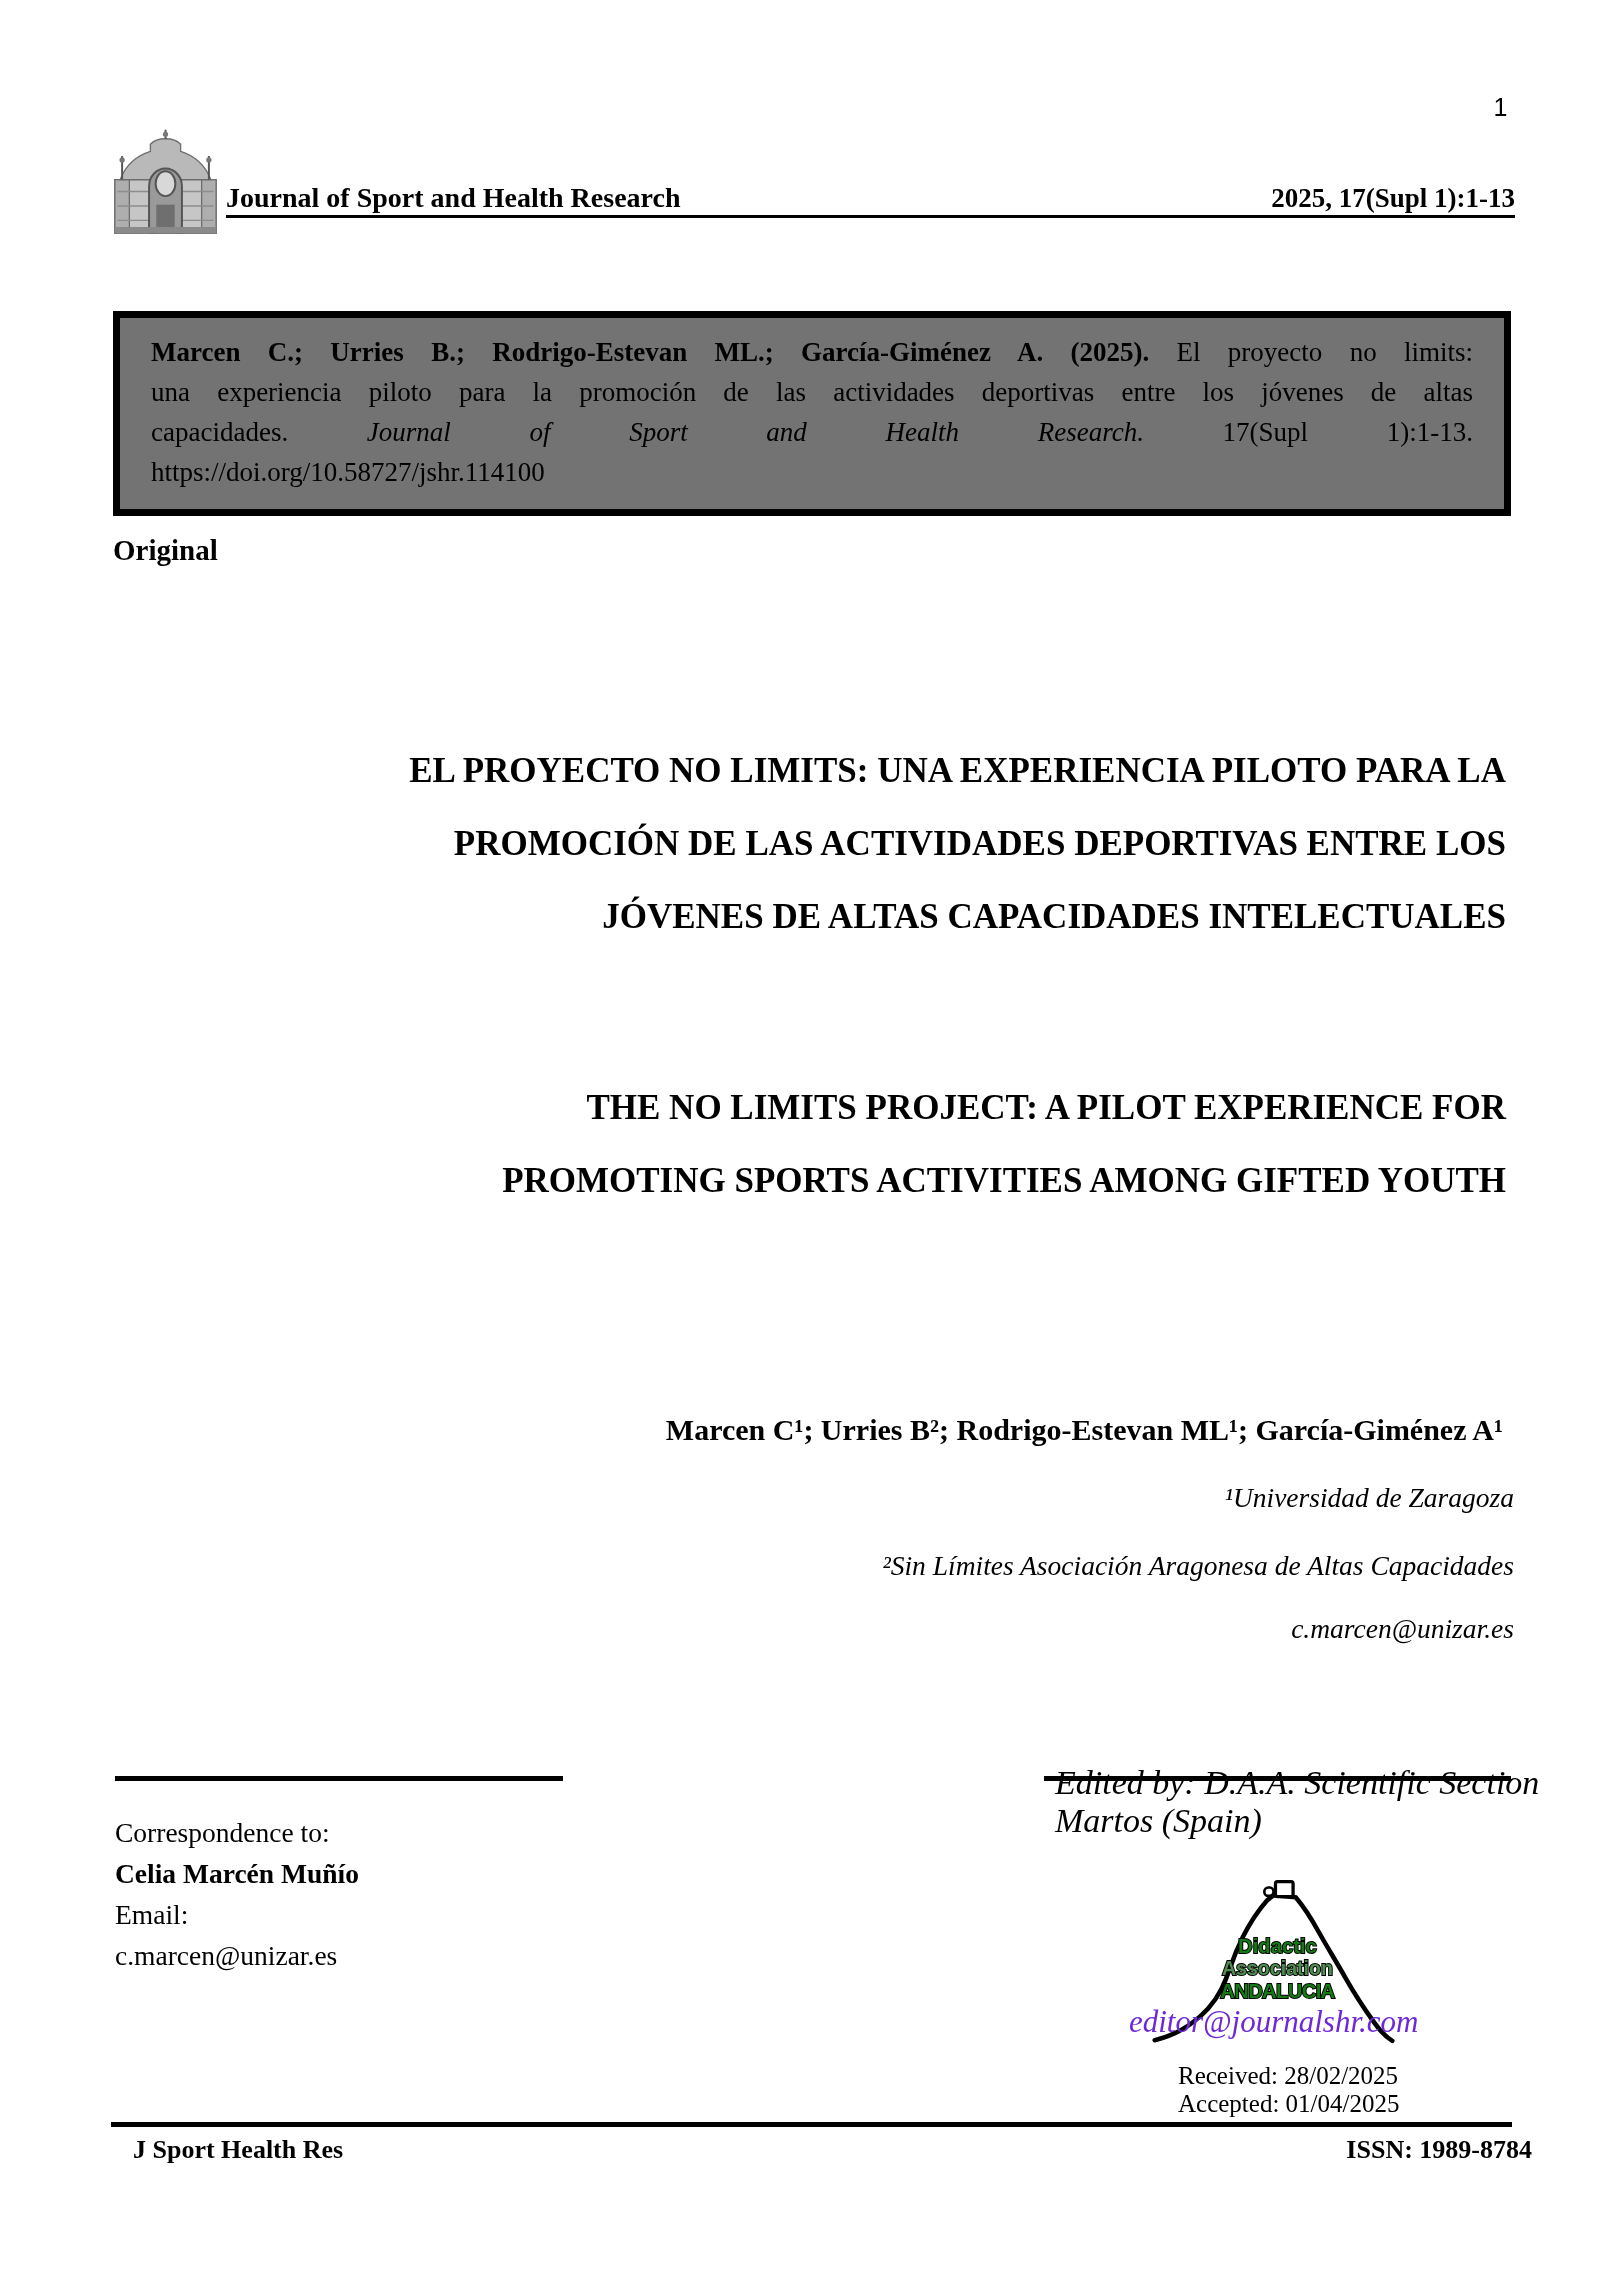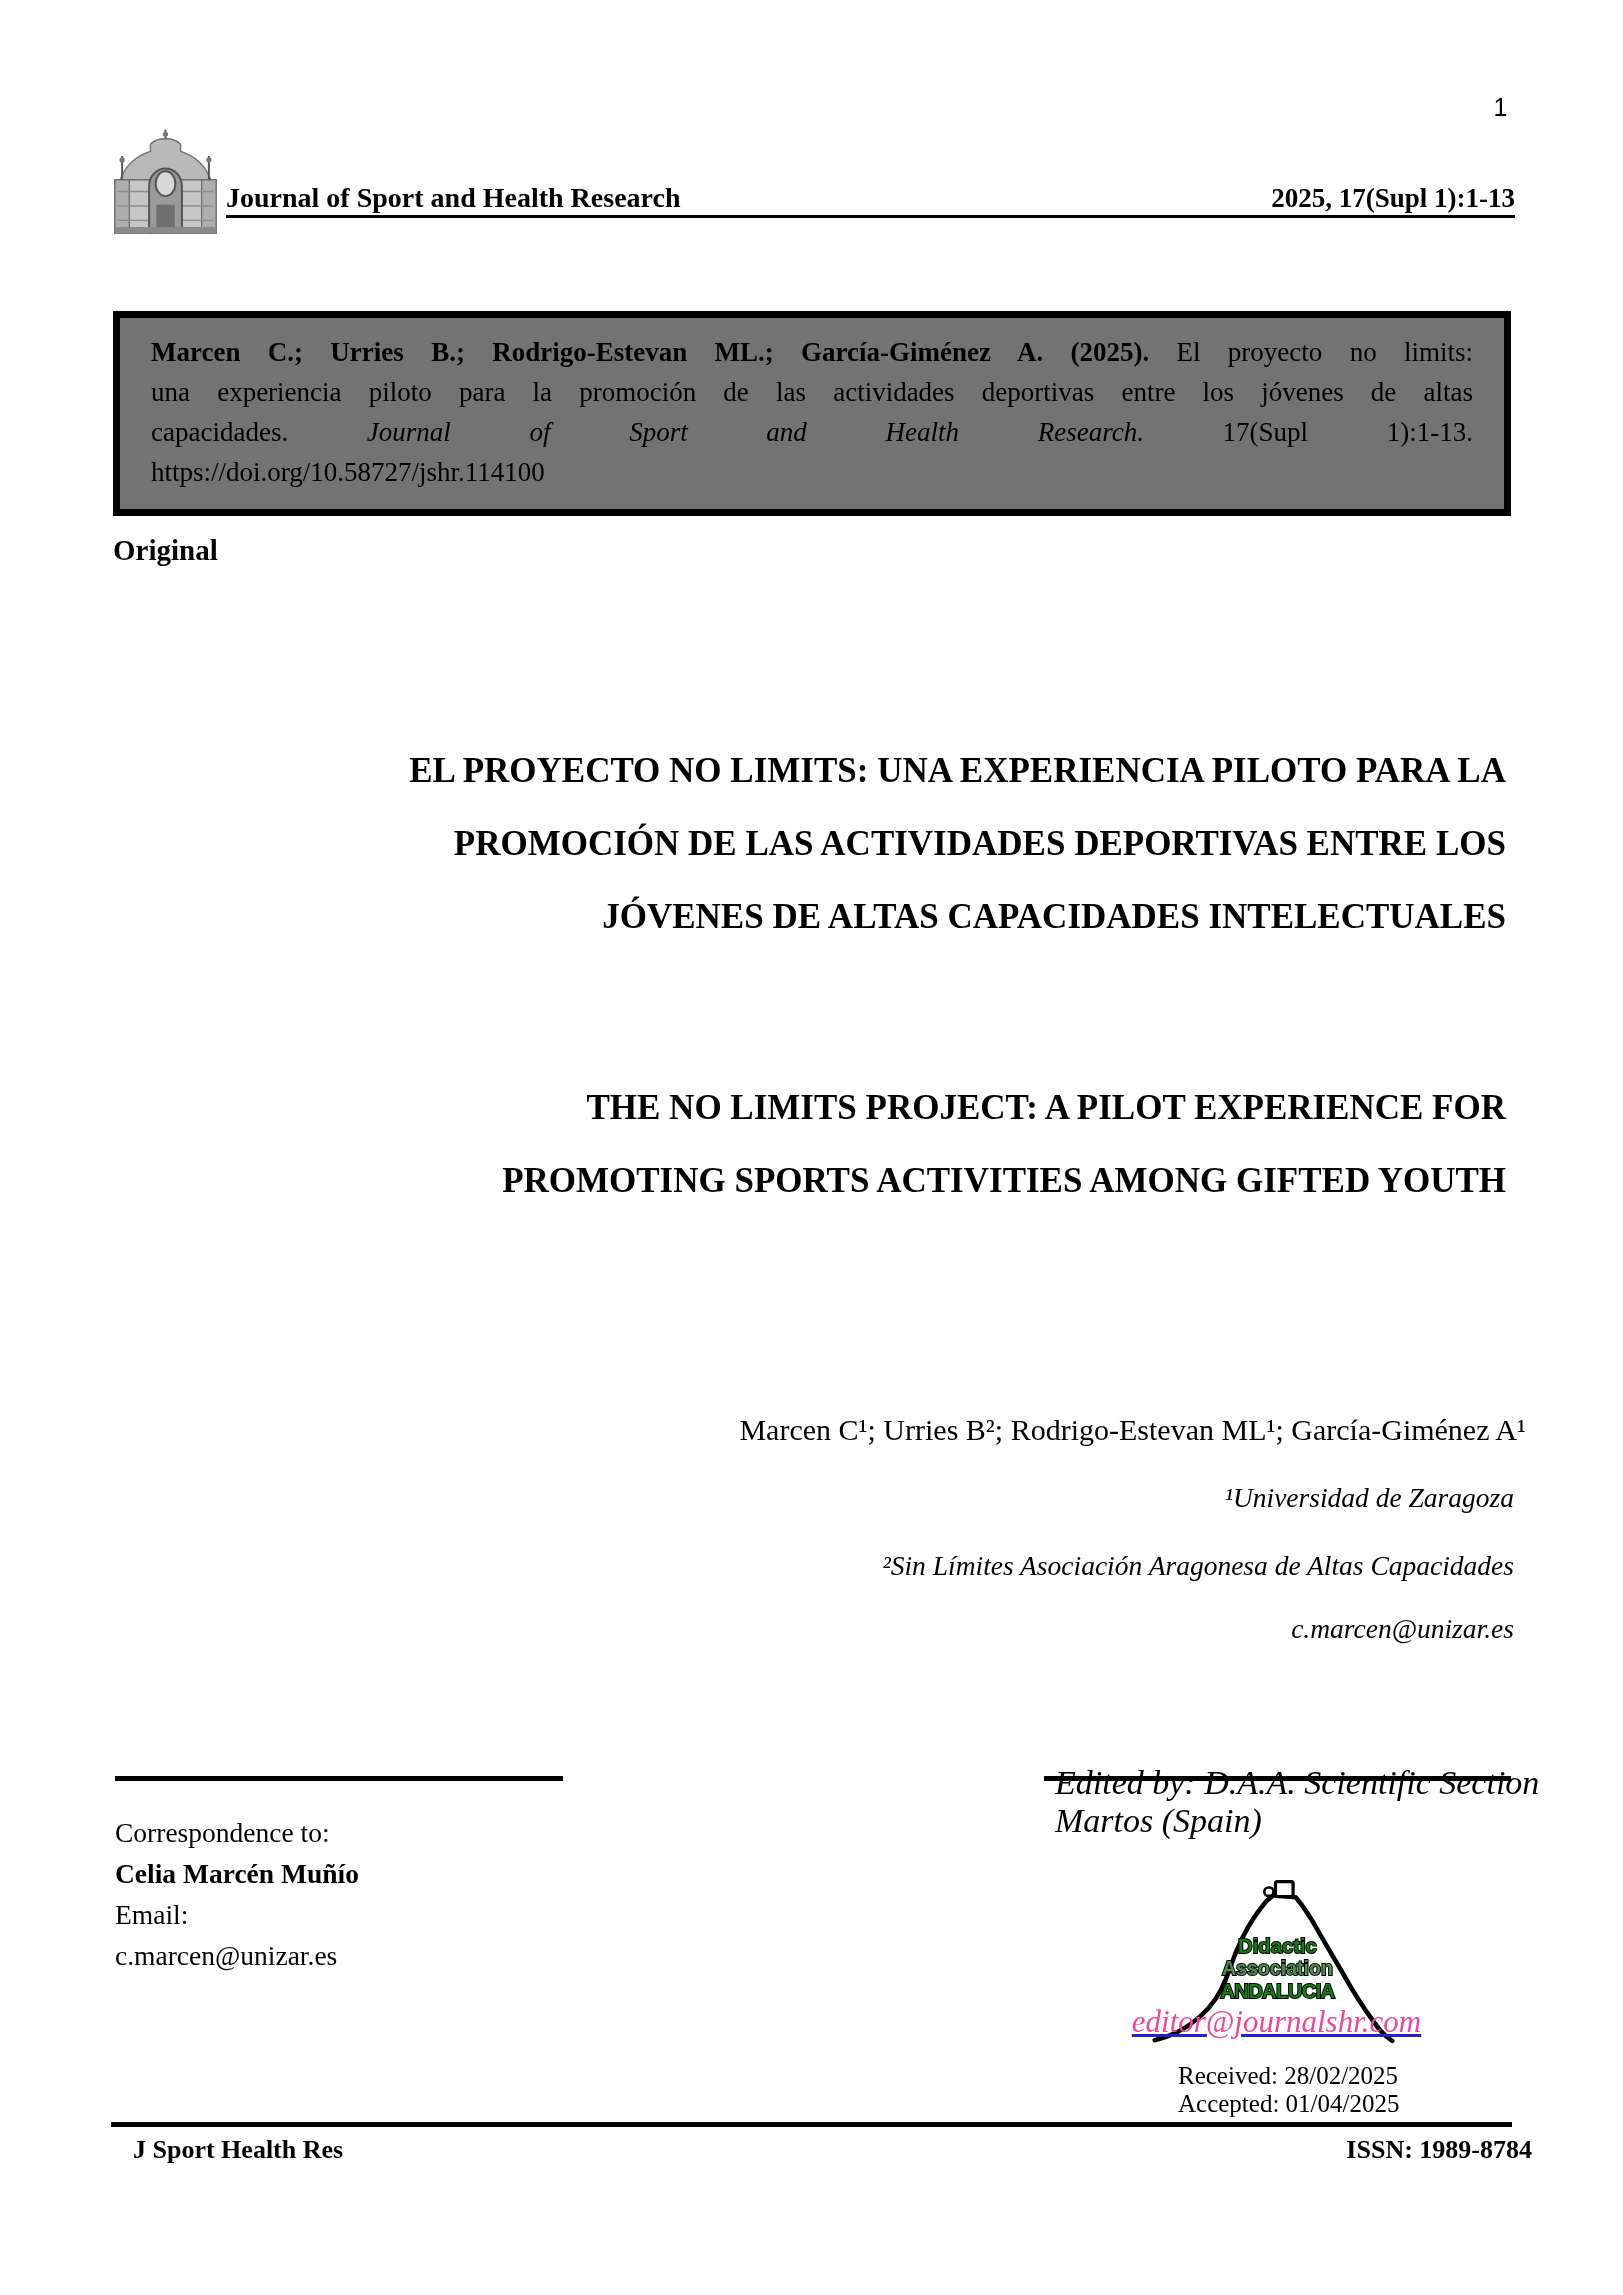--- a/index.html
+++ b/index.html
@@ -23,37 +23,37 @@
   .cbline.lastline{text-align-last:left;}
   .cb-bold{font-weight:bold;}
   .cb-italic{font-style:italic;}
   
   .original-label{position:absolute;left:113px;top:534px;font-size:29px;font-weight:bold;}
   .title-es{position:absolute;left:113px;top:734px;width:1393px;text-align:right;
     font-size:35px;font-weight:bold;line-height:73px;}
   .title-en{position:absolute;left:113px;top:1071px;width:1393px;text-align:right;
     font-size:35px;font-weight:bold;line-height:73px;}
   
-  .authors-line{position:absolute;left:125px;top:1409px;width:1401px;text-align:right;
-    font-size:30px;line-height:42px;}
+  .authors-line{position:absolute;left:102px;top:1409px;width:1401px;text-align:right;
+    font-size:30px;line-height:42px;font-weight:bold;}
   .affil-1{position:absolute;left:113px;top:1479px;width:1401px;text-align:right;
     font-size:27.5px;font-style:italic;line-height:37px;}
   .affil-2{position:absolute;left:113px;top:1547px;width:1401px;text-align:right;
     font-size:27.5px;font-style:italic;line-height:37px;}
   .byline-email{position:absolute;left:113px;top:1610px;width:1401px;text-align:right;
     font-size:27.5px;font-style:italic;line-height:37px;}
   
   .rule-left{position:absolute;left:115px;top:1776px;width:448px;height:5.2px;background:#000;}
   .rule-right{position:absolute;left:1044px;top:1776px;width:467px;height:5.2px;background:#000;}
   .corr-block{position:absolute;left:115px;top:1812px;font-size:27.5px;line-height:41px;}
   .corr-name{font-weight:bold;}
   .edited-block{position:absolute;left:1055px;top:1764px;font-size:34px;font-style:italic;line-height:38px;}
   .daa-logo{position:absolute;left:1149px;top:1877px;width:249px;height:171px;}
-  .editor-email{position:absolute;left:1129px;top:2004px;width:295px;text-align:center;
-    font-size:31px;font-style:italic;color:#ec4899;text-decoration:underline;
+  .editor-email{position:absolute;left:1129px;top:2004px;width:295px;text-align:left;
+    font-size:31px;font-style:italic;color:#6d28d9;
     text-decoration-color:#2323cd;}
   .dates-block{position:absolute;left:1178px;top:2062px;width:334px;text-align:left;
     font-size:25px;line-height:27.5px;}
   
   .footer-rule{position:absolute;left:111px;top:2122px;width:1401px;height:4.6px;background:#000;}
   .footer-row{position:absolute;left:113px;top:2135px;width:1399px;display:flex;
     justify-content:space-between;font-size:26px;font-weight:bold;margin-left:20px;}
   .logo-text{font-family:"Liberation Sans",sans-serif;font-weight:bold;
     paint-order:stroke;stroke:#000;}
 </style>

